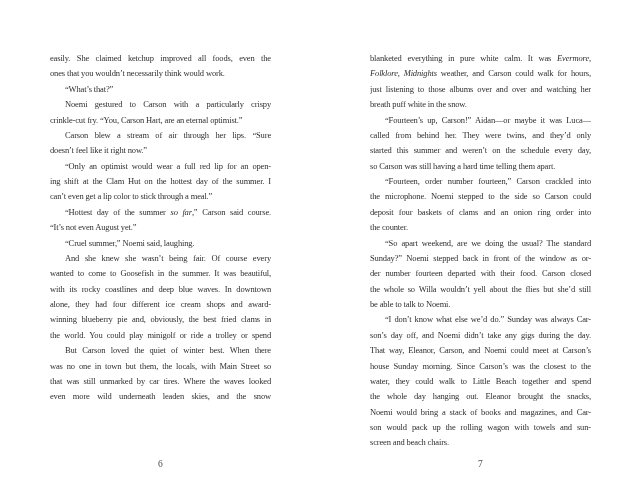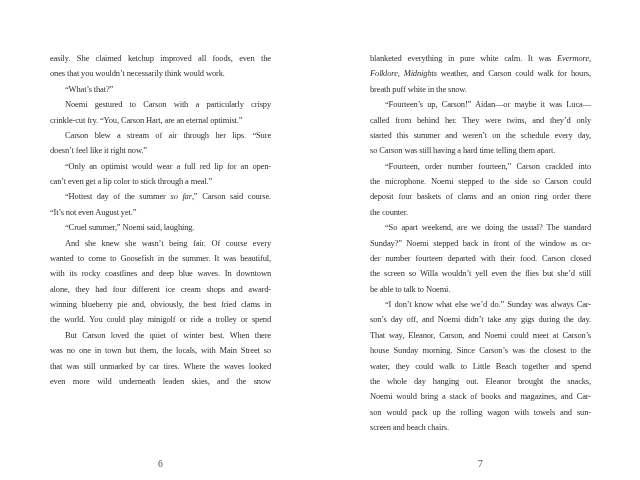--- a/index.html
+++ b/index.html
@@ -66,20 +66,21 @@
   <section class="page left">
     <div class="text-block">
         <div class="line"><span>easily. She claimed ketchup improved all foods, even the</span></div>
         <div class="line end"><span>ones that you wouldn’t necessarily think would work.</span></div>
         <div class="line ind end"><span>“What’s that?”</span></div>
         <div class="line ind"><span>Noemi gestured to Carson with a particularly crispy</span></div>
         <div class="line end"><span>crinkle-cut fry. “You, Carson Hart, are an eternal optimist.”</span></div>
         <div class="line ind"><span>Carson blew a stream of air through her lips. “Sure</span></div>
         <div class="line end"><span>doesn’t feel like it right now.”</span></div>
         <div class="line ind"><span>“Only an optimist would wear a full red lip for an open-</span></div>
+        <div class="line"><span>ing shift at the Clam Hut on the hottest day of the summer. I</span></div>
         <div class="line end"><span>can’t even get a lip color to stick through a meal.”</span></div>
         <div class="line ind"><span>“Hottest day of the summer </span><i>so far</i><span>,” Carson said course.</span></div>
         <div class="line end"><span>“It’s not even August yet.”</span></div>
         <div class="line ind end"><span>“Cruel summer,” Noemi said, laughing.</span></div>
         <div class="line ind"><span>And she knew she wasn’t being fair. Of course every</span></div>
         <div class="line"><span>wanted to come to Goosefish in the summer. It was beautiful,</span></div>
         <div class="line"><span>with its rocky coastlines and deep blue waves. In downtown</span></div>
         <div class="line"><span>alone, they had four different ice cream shops and award-</span></div>
         <div class="line"><span>winning blueberry pie and, obviously, the best fried clams in</span></div>
         <div class="line"><span>the world. You could play minigolf or ride a trolley or spend</span></div>
@@ -87,33 +88,34 @@
         <div class="line"><span>was no one in town but them, the locals, with Main Street so</span></div>
         <div class="line"><span>that was still unmarked by car tires. Where the waves looked</span></div>
         <div class="line"><span>even more wild underneath leaden skies, and the snow</span></div>
       </div>
     <div class="pagenum">6</div>
   </section>
   <section class="page right">
     <div class="text-block">
         <div class="line"><span>blanketed everything in pure white calm. It was </span><i>Evermore</i><span>,</span></div>
         <div class="line"><i>Folklore, Midnights</i><span> weather, and Carson could walk for hours,</span></div>
+        <div class="line"><span>just listening to those albums over and over and watching her</span></div>
         <div class="line end"><span>breath puff white in the snow.</span></div>
         <div class="line ind"><span>“Fourteen’s up, Carson!” Aidan—or maybe it was Luca—</span></div>
         <div class="line"><span>called from behind her. They were twins, and they’d only</span></div>
         <div class="line"><span>started this summer and weren’t on the schedule every day,</span></div>
         <div class="line end"><span>so Carson was still having a hard time telling them apart.</span></div>
         <div class="line ind"><span>“Fourteen, order number fourteen,” Carson crackled into</span></div>
         <div class="line"><span>the microphone. Noemi stepped to the side so Carson could</span></div>
-        <div class="line"><span>deposit four baskets of clams and an onion ring order there</span></div>
+        <div class="line"><span>deposit four baskets of clams and an onion ring order into</span></div>
         <div class="line end"><span>the counter.</span></div>
         <div class="line ind"><span>“So apart weekend, are we doing the usual? The standard</span></div>
         <div class="line"><span>Sunday?” Noemi stepped back in front of the window as or-</span></div>
         <div class="line"><span>der number fourteen departed with their food. Carson closed</span></div>
-        <div class="line"><span>the screen so Willa wouldn’t yell even the flies but she’d still</span></div>
+        <div class="line"><span>the whole so Willa wouldn’t yell about the flies but she’d still</span></div>
         <div class="line end"><span>be able to talk to Noemi.</span></div>
         <div class="line ind"><span>“I don’t know what else we’d do.” Sunday was always Car-</span></div>
         <div class="line"><span>son’s day off, and Noemi didn’t take any gigs during the day.</span></div>
         <div class="line"><span>That way, Eleanor, Carson, and Noemi could meet at Carson’s</span></div>
         <div class="line"><span>house Sunday morning. Since Carson’s was the closest to the</span></div>
         <div class="line"><span>water, they could walk to Little Beach together and spend</span></div>
         <div class="line"><span>the whole day hanging out. Eleanor brought the snacks,</span></div>
         <div class="line"><span>Noemi would bring a stack of books and magazines, and Car-</span></div>
         <div class="line"><span>son would pack up the rolling wagon with towels and sun-</span></div>
         <div class="line end"><span>screen and beach chairs.</span></div>

